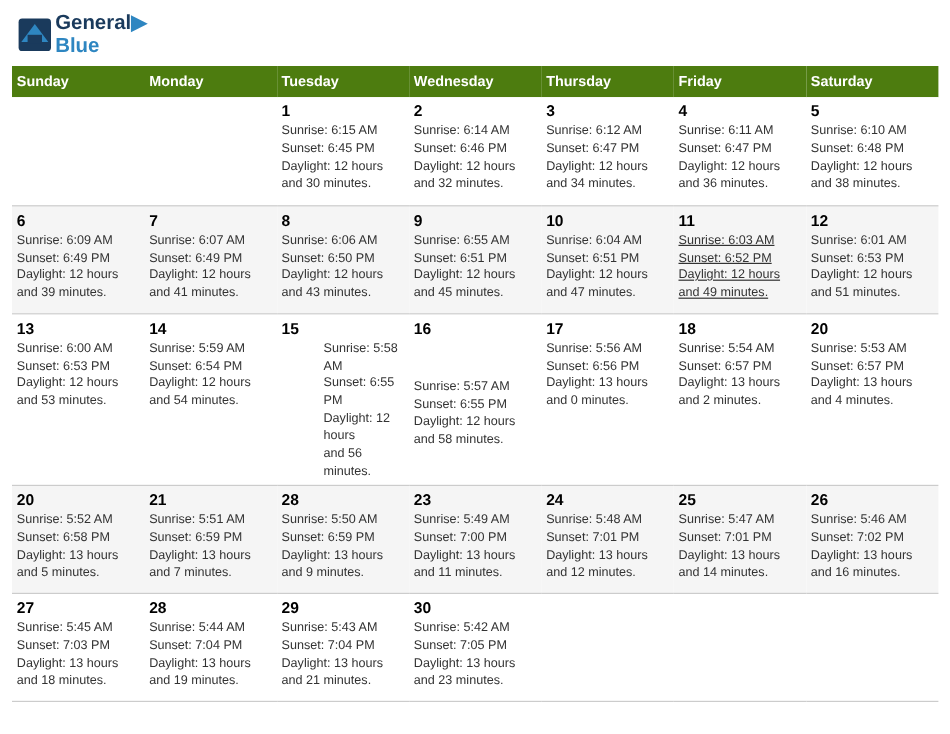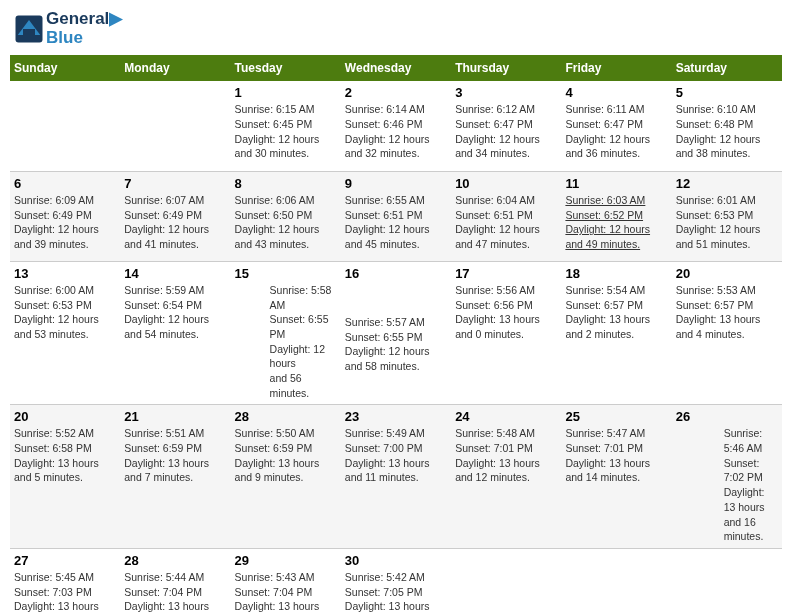--- a/index.html
+++ b/index.html
@@ -297,21 +297,21 @@
         </td>
         <td>
           <span class="day-num">25</span>
           <div class="day-info" style="white-space: pre-line;">Sunrise: 5:47 AM
 Sunset: 7:01 PM
 Daylight: 13 hours
 and 14 minutes.</div>
         </td>
         <td>
           <span class="day-num">26</span>
-          <div class="day-info" style="white-space: pre-line; margin-left: 48px;">Sunrise: 5:46 AM
+          <div class="day-info" style="white-space: pre-line;">Sunrise: 5:46 AM
 Sunset: 7:02 PM
 Daylight: 13 hours
 and 16 minutes.</div>
         </td>
       </tr>
       <tr class="week-row">
         <td>
           <span class="day-num">27</span>
           <div class="day-info" style="white-space: pre-line;">Sunrise: 5:45 AM
 Sunset: 7:03 PM

